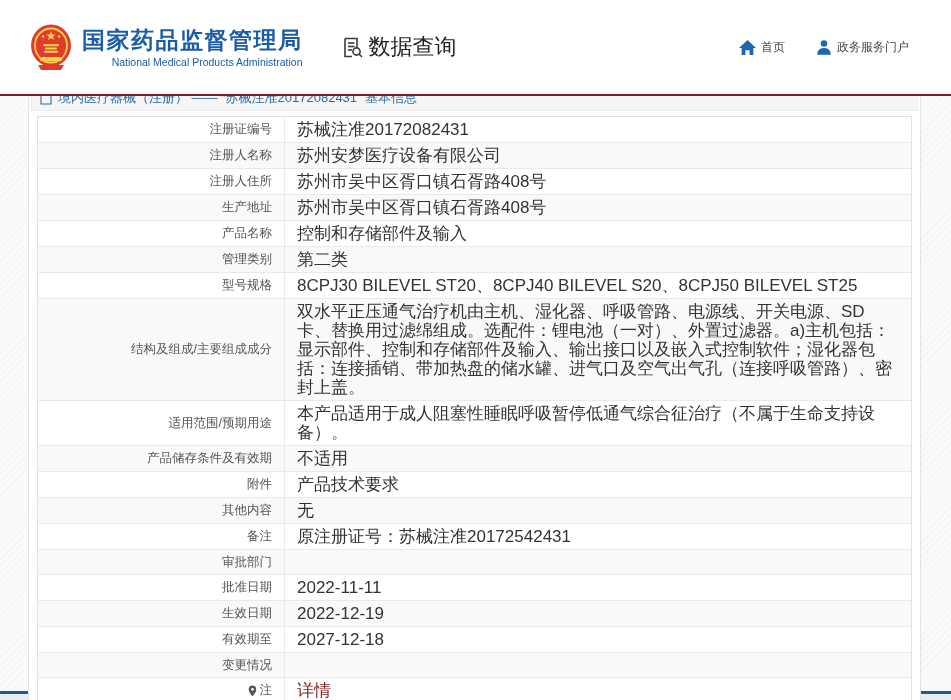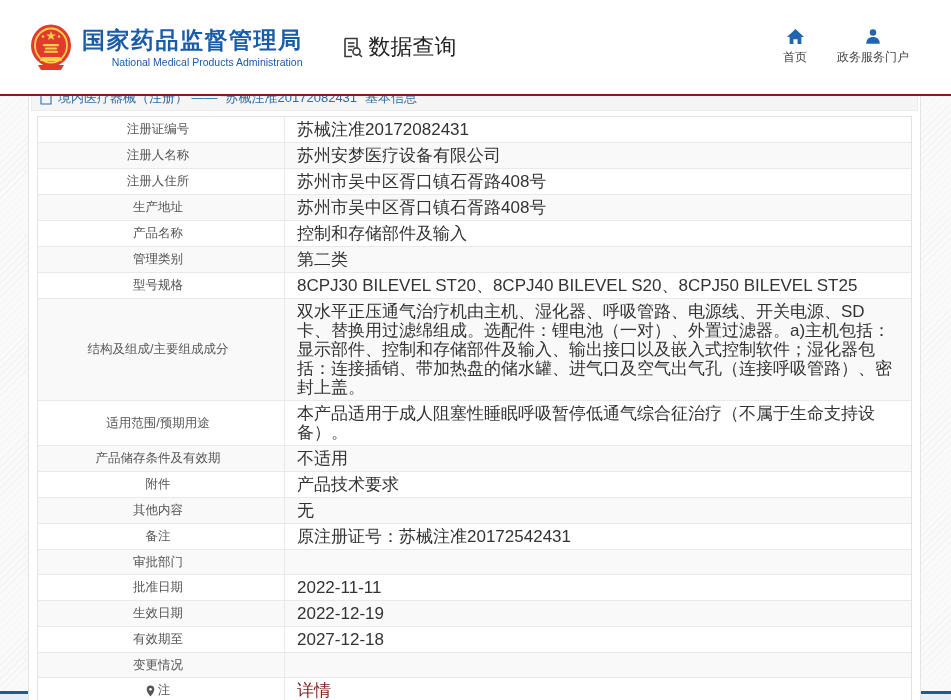--- a/index.html
+++ b/index.html
@@ -15,39 +15,39 @@
   .header {
     height:96px; background:#fff; border-bottom:2px solid #7f1d1d;
     display:flex; align-items:center; position:relative; z-index:2;text-align:right;
   }
   .logo-group { display:flex; align-items:center; margin-left:30px; }
   .title-block { margin-left:10px; }
   .agency-cn { font-size:23px; font-weight:bold; color:#1b5ca8; letter-spacing:1.5px; line-height:26px; }
   .agency-en { font-size:10.5px; color:#1b5ca8; margin-top:3px; }
   .module { display:flex; align-items:center; margin-left:38px; gap:5px; font-size:22px; color:#222; font-weight:500; }
   .nav { margin-left:auto; margin-right:42px; display:flex; gap:30px; }
-  .nav-item { display:flex; flex-direction:column; align-items:center; gap:4px; font-size:12px; color:#444; cursor:pointer; }
+  .nav-item { display:flex; align-items:center; gap:4px; font-size:12px; color:#444; cursor:pointer; }
 
   
   .container {
     position:absolute; left:28px; top:81px; width:893px;
     background:#fff; border:1px solid #e4e4e4; padding:2px 2px 8px 2px; z-index:1;
   }
   .titlebar {
     background:#f5f5f5; border:1px solid #ededed; height:27px;
     display:flex; align-items:center; gap:6px; padding-left:8px;
     color:#2d6da3; font-size:13px; margin-bottom:5px;
   }
   .info-table { margin:0 6px; border:1px solid #e2e2e2; }
   .row { display:flex; align-items:stretch; border-bottom:1px solid #e9e9e9; min-height:25px; background:#fff; }
   .row:last-child { border-bottom:none; }
   .row:nth-child(even) { background:#f9f9f9; }
   .row-label {
     width:247px; flex:0 0 247px; border-right:1px solid #e9e9e9;
-    display:flex; justify-content:center; align-items:center; gap:3px;
+    display:flex; justify-content:flex-end; align-items:center; gap:3px;
     text-align:right; color:#555; font-size:12.5px; padding:3px 12px 3px 6px;
   }
   .row-value {
     flex:1; display:flex; align-items:center;
     color:#333; font-size:17px; line-height:19px; padding:3px 16px 3px 12px;
     word-break:break-all;
   }
   .row-icon { display:none; line-height:0; }
   .row-icon.show { display:inline-block; }
   .link { color:#7f1d1d; text-decoration:none; cursor:pointer; }

